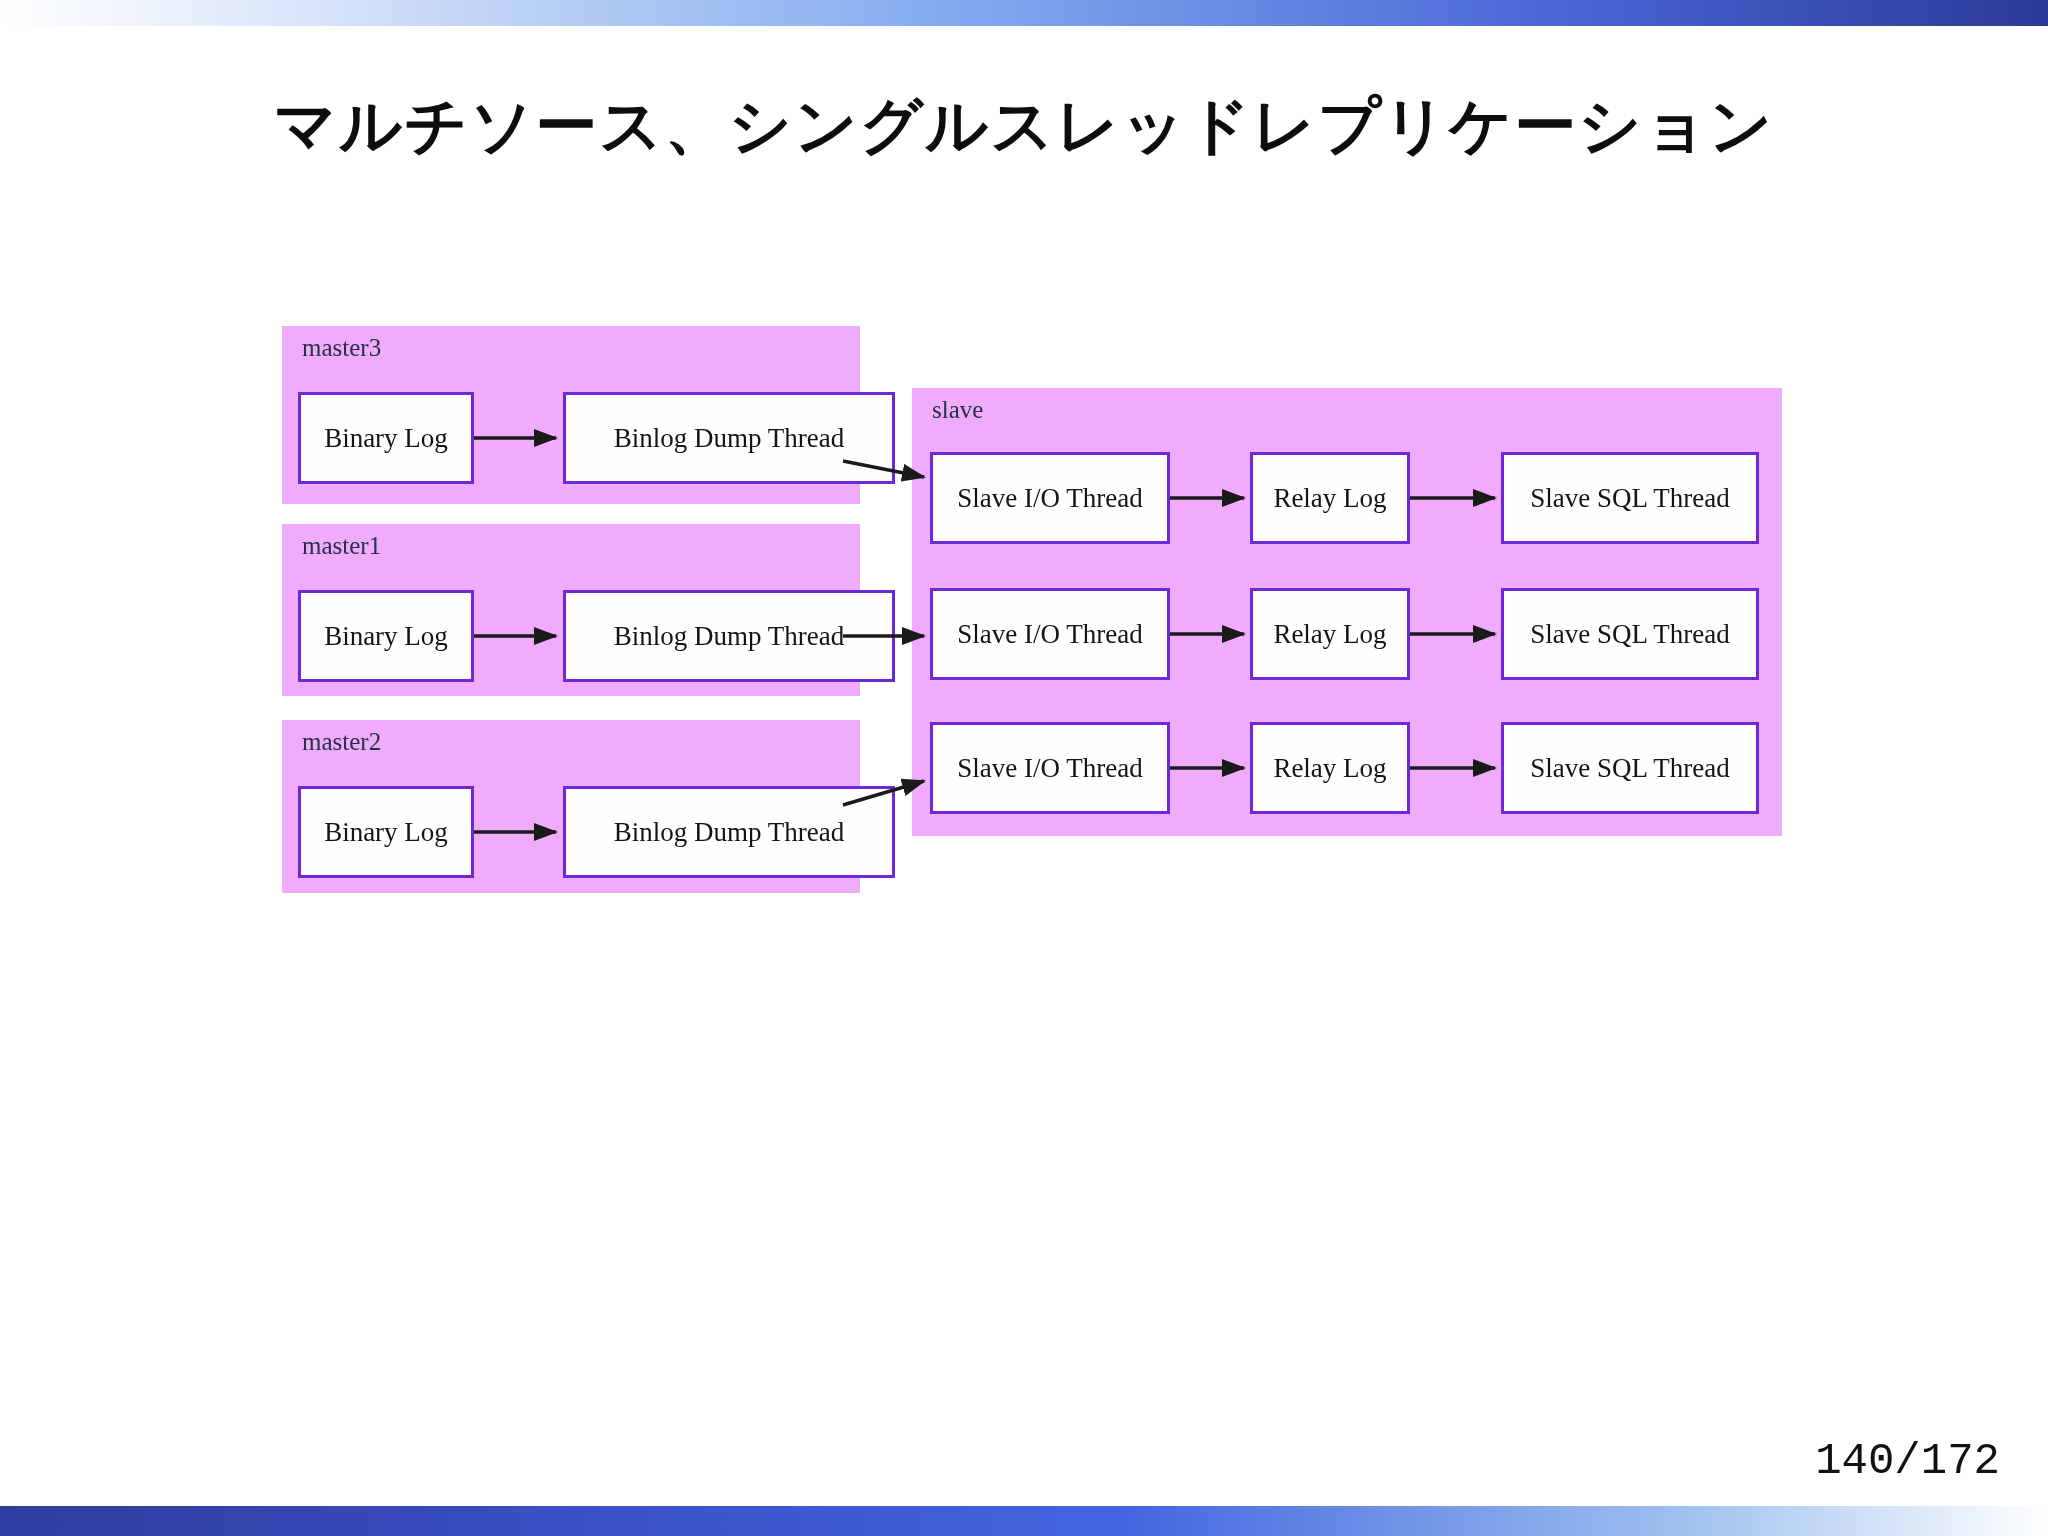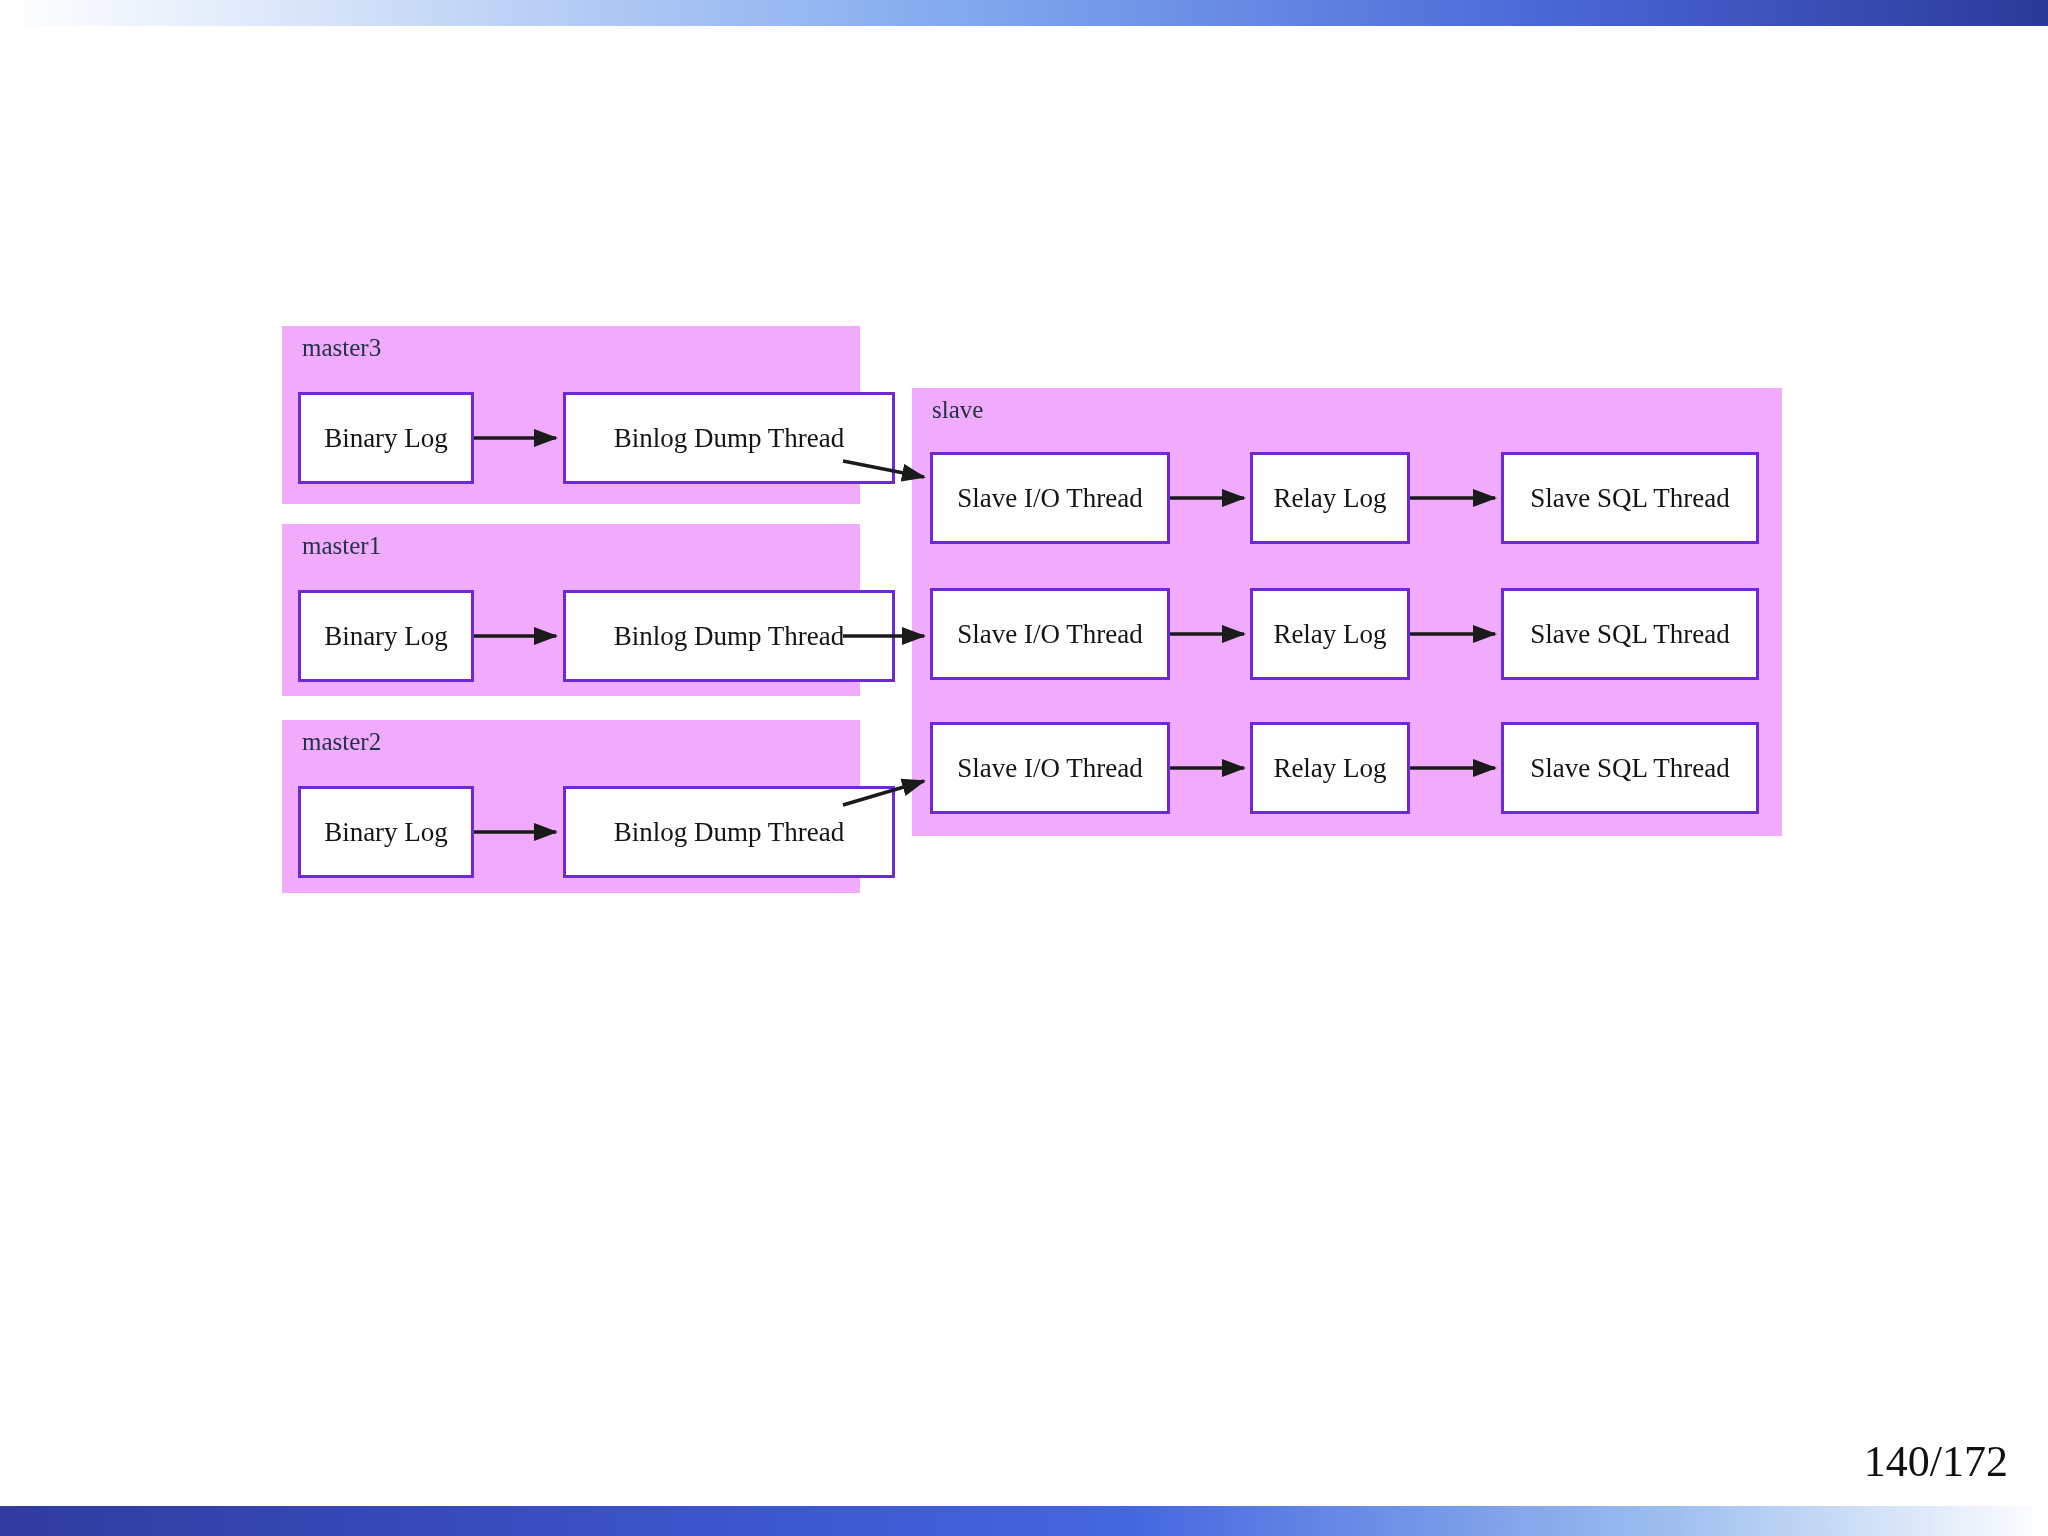--- a/index.html
+++ b/index.html
@@ -68,32 +68,33 @@
   .n-sql   { left: 589px; width: 258px; height: 92px; }
   .r1 { top: 64px; }
   .r2 { top: 200px; }
   .r3 { top: 334px; }
 
   .arrows { position: absolute; left: 0; top: 0; pointer-events: none; }
   .arrows line { stroke: #1a1a1a; stroke-width: 3.5px; }
 
   
   .page-number {
-    position: absolute; top: 1436px; right: 40px;
-    font-family: Liberation Serif, serif;
+    position: absolute; top: 1436px; right: 48px;
+    font-family: Liberation Mono, monospace;
     font-size: 44px; color: #111111;
   }
 </style>
 </head>
 <body>
 
 <div class="slide">
 
   <div class="top-bar"></div>
 
+  <h1 class="title">マルチソース、シングルスレッドレプリケーション</h1>
 
   <div class="diagram">
 
     <div class="group g-master3">
       <div class="group-label">master3</div>
       <div class="node n-binary">Binary Log</div>
       <div class="node n-dump">Binlog Dump Thread</div>
     </div>
 
     <div class="group g-master1">

